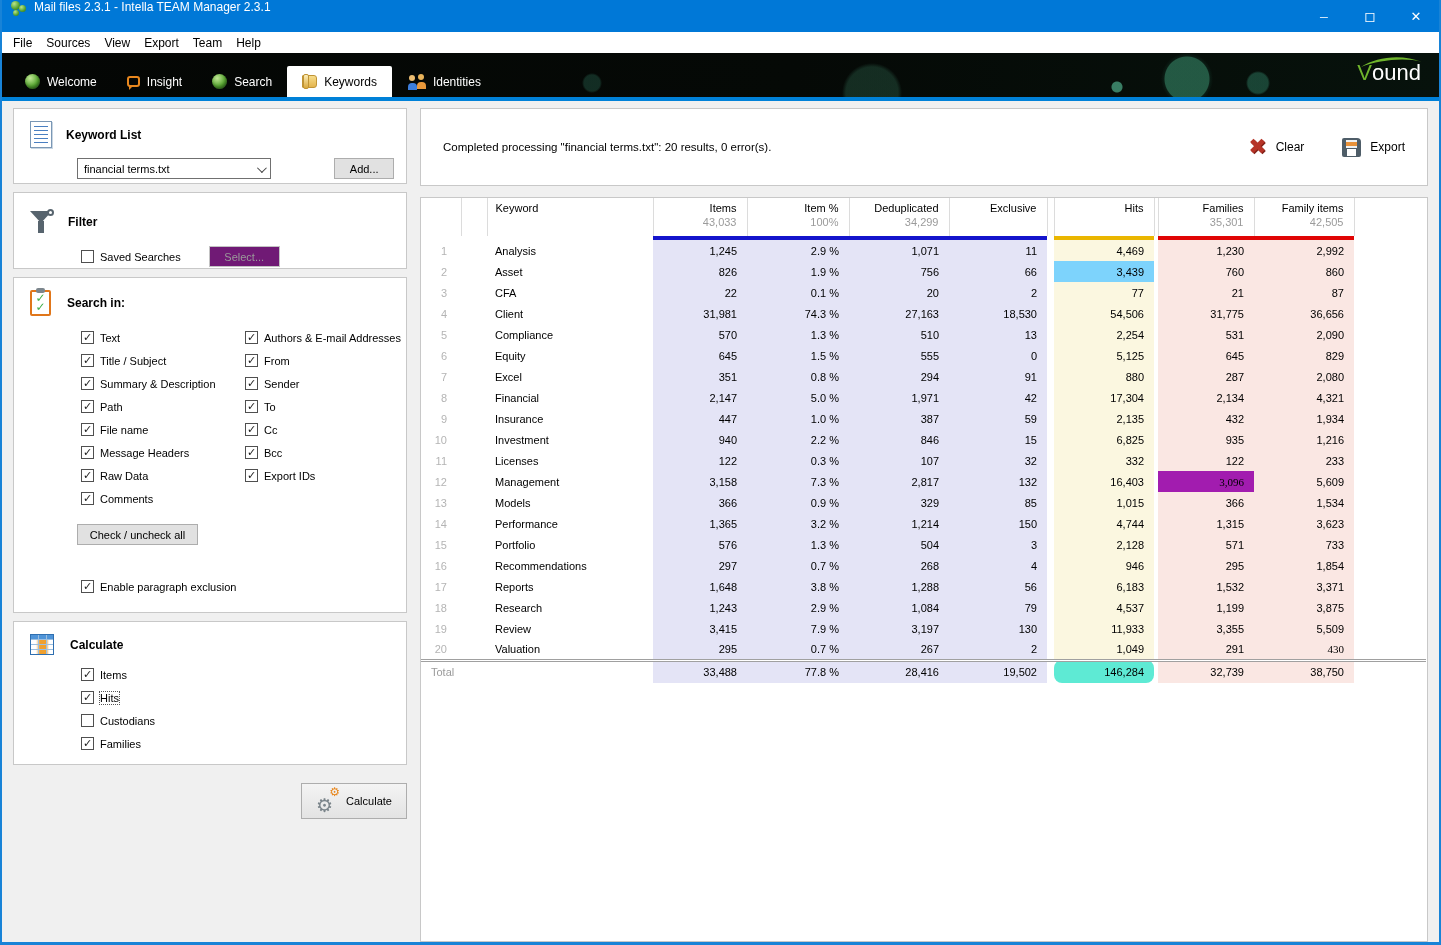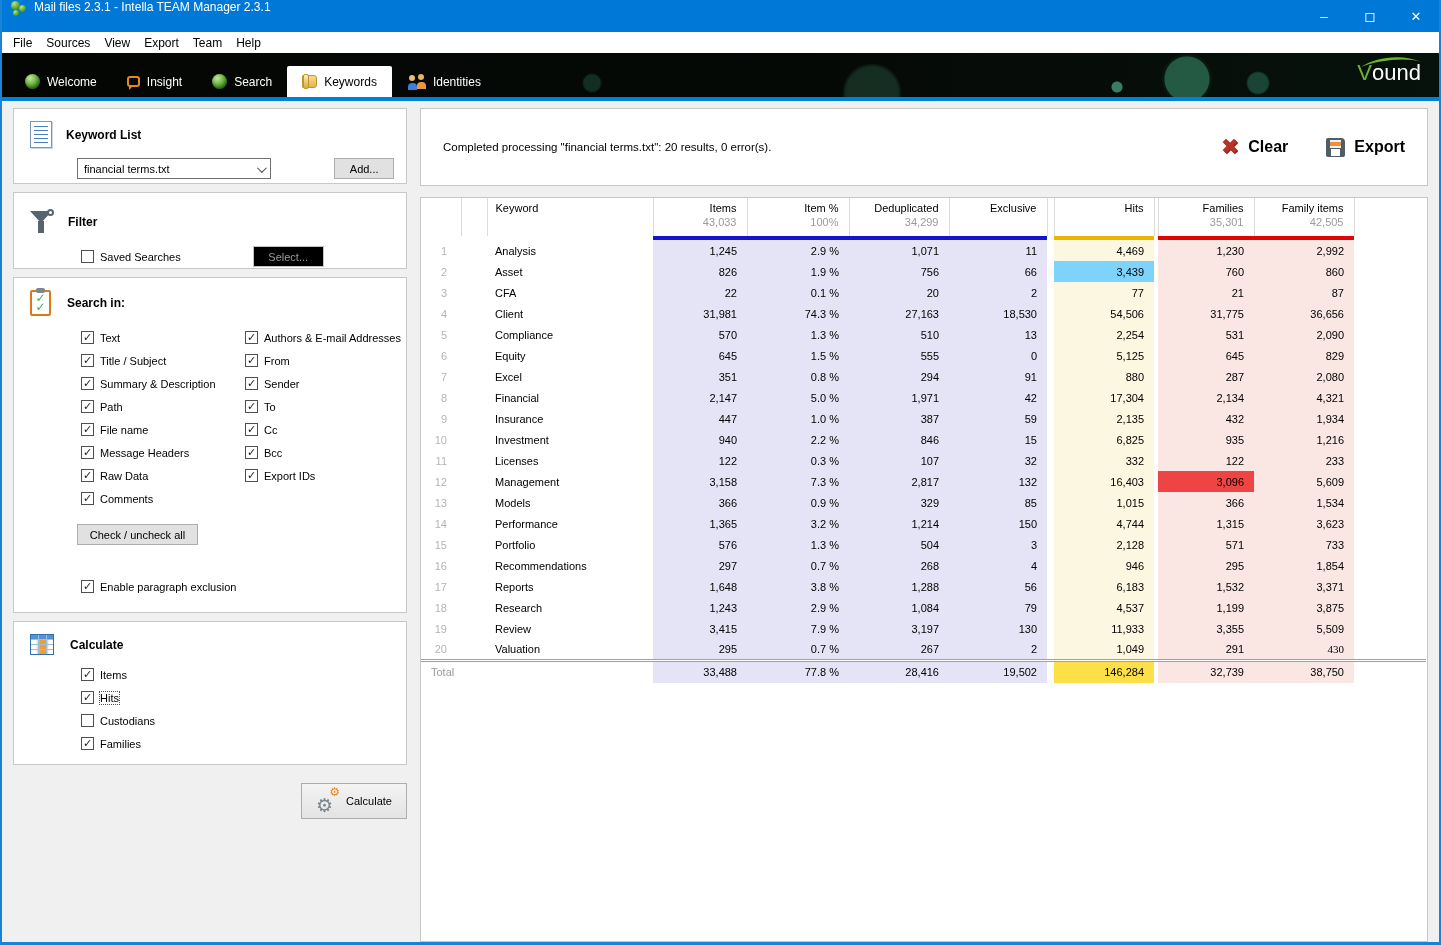--- a/index.html
+++ b/index.html
@@ -87,21 +87,21 @@
   .table-ic::after { content:""; position:absolute; inset:0;
       background:repeating-linear-gradient(180deg, transparent 0 4px, #9dbfdf 4px 5px),
                  repeating-linear-gradient(90deg, transparent 0 7px, #9dbfdf 7px 8px); }
 
   
   .kw-row { display:flex; align-items:center; margin:10px 12px 12px 63px; }
   .select { width:196px; height:21px; border:1px solid #707070; background:#fff; display:flex; align-items:center; padding:0 6px; font-size:11px; position:relative; }
   .select .chev { position:absolute; right:6px; top:7px; width:7px; height:7px; border-right:1.5px solid #444; border-bottom:1.5px solid #444; transform:rotate(45deg) translateY(-2px); }
   .btn { height:21px; background:#e1e1e1; border:1px solid #adadad; font-size:11px; font-family:inherit; padding:0 10px; color:#000; }
   .btn.add { margin-left:63px; width:60px; }
-  .btn:disabled,.btn.disabled { background:#000000; border-color:#c3c3c3; color:#9a9a9a;margin-left:44px; }
+  .btn:disabled,.btn.disabled { background:#701a75; border-color:#c3c3c3; color:#9a9a9a; }
   .filter-row { display:flex; align-items:center; margin:10px 12px 14px 67px; gap:28px; }
   .cb-row { display:flex; align-items:center; gap:6px; height:23px; font-size:11px; cursor:default; }
   .cbbox { width:13px; height:13px; border:1px solid #4f4f4f; background:#fff; display:inline-flex; align-items:center; justify-content:center; flex:0 0 auto; }
   .cbbox.checked::after { content:"✓"; font-size:11px; font-weight:bold; color:#1a1a1a; margin-top:-1px; }
   .cb-label.focus { outline:1px dotted #555; }
   .searchin-cols { display:flex; margin:10px 0 0 67px; }
   .searchin-col.left { width:164px; }
   .checkall { margin:14px 0 0 63px; width:121px; }
   .para-row { margin:30px 0 0 67px; }
   .calc-opts { margin:8px 0 0 67px; }
@@ -110,21 +110,21 @@
   .gearwrap { position:relative; width:22px; height:22px; }
   .gear-main { position:absolute; left:0; bottom:-3px; font-size:19px; color:#7a848a; line-height:19px; }
   .gear-small { position:absolute; right:-2px; top:-4px; font-size:12px; color:#e8871e; line-height:12px; }
 
   
   .main { flex:1; display:flex; flex-direction:column; min-width:0; }
   .statusbox { height:78px; background:#fff; border:1px solid #c8c8c8; display:flex; align-items:center; padding:0 22px; flex:0 0 auto; }
   .status-msg { font-size:11.5px; }
   .status-spacer { flex:1; }
   .action { display:flex; align-items:center; gap:9px; margin-left:38px; cursor:default; }
-  .action-label { font-size:16px;font-weight:bold; }
+  .action-label { font-size:12px; }
   .x-ic { color:#b63327; font-size:22px; font-weight:bold; line-height:20px; text-shadow:1px 1px 0 #7e1f16; }
   .x-ic::before { content:"✖"; }
   .floppy { width:19px; height:19px; background:#4e5d68; border-radius:2px 4px 2px 2px; position:relative; }
   .floppy::before { content:""; position:absolute; top:2px; left:4px; right:4px; height:8px; background:linear-gradient(#eef1f3 0 2px, #e8923a 2px 6px, #eef1f3 6px); }
   .floppy::after { content:""; position:absolute; bottom:1px; left:5px; right:5px; height:7px; background:#fff; }
 
   .tablebox { margin-top:11px; flex:1; background:#fff; border:1px solid #c8c8c8; overflow:hidden; }
   table.grid { border-collapse:collapse; table-layout:fixed; width:1005px; }
   .grid th { font-weight:normal; font-size:11px; vertical-align:top; padding:4px 10px 2px 10px; text-align:right; border-right:1px solid #dcdcdc; height:38px; }
   .grid th.left { text-align:left; padding-left:8px; }
@@ -616,21 +616,21 @@
                 <td class="rownum">12</td>
                 <td></td>
                 <td class="keyword">Management</td>
                 <td style="background: rgb(228, 228, 246);">3,158</td>
                 <td style="background: rgb(228, 228, 246);">7.3 %</td>
                 <td style="background: rgb(228, 228, 246);">2,817</td>
                 <td style="background: rgb(228, 228, 246);">132</td>
                 <td></td>
                 <td style="background: rgb(251, 247, 224);">16,403</td>
                 <td></td>
-                <td style="background: #ef4444;">3,096</td>
+                <td style="background: #a21caf; font-family: Liberation Serif, serif;">3,096</td>
                 <td style="background: rgb(250, 231, 227);">5,609</td>
                 <td></td>
               </tr>
               <tr>
                 <td class="rownum">13</td>
                 <td></td>
                 <td class="keyword">Models</td>
                 <td style="background: rgb(228, 228, 246);">366</td>
                 <td style="background: rgb(228, 228, 246);">0.9 %</td>
                 <td style="background: rgb(228, 228, 246);">329</td>
@@ -748,21 +748,21 @@
                 <td></td>
               </tr>
               <tr class="total-row">
                 <td class="total-label" colspan="2">Total</td>
                 <td class="keyword"></td>
                 <td style="background: rgb(228, 228, 246);">33,488</td>
                 <td style="background: rgb(228, 228, 246);">77.8 %</td>
                 <td style="background: rgb(228, 228, 246);">28,416</td>
                 <td style="background: rgb(228, 228, 246);">19,502</td>
                 <td></td>
-                <td style="background: #fde047;">146,284</td>
+                <td style="background: #5eead4; border-radius: 8px;">146,284</td>
                 <td></td>
                 <td style="background: rgb(250, 231, 227);">32,739</td>
                 <td style="background: rgb(250, 231, 227);">38,750</td>
                 <td></td>
               </tr>
             </tbody>
         </table>
       </div>
     </div>
 

